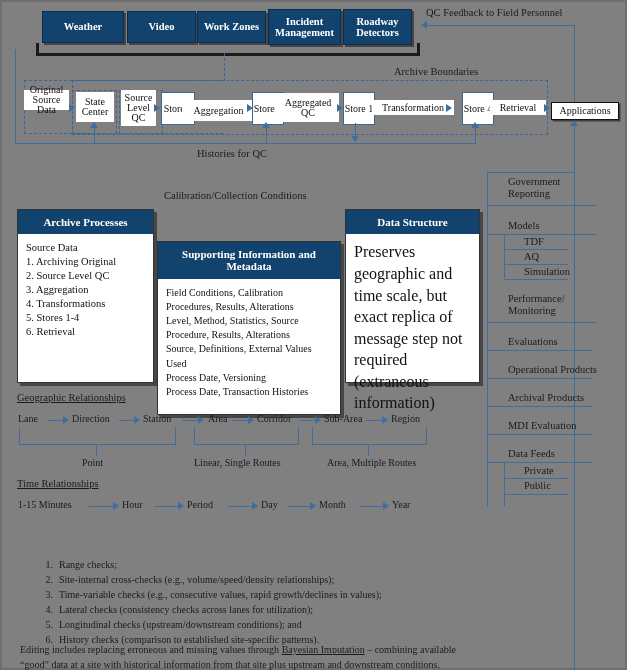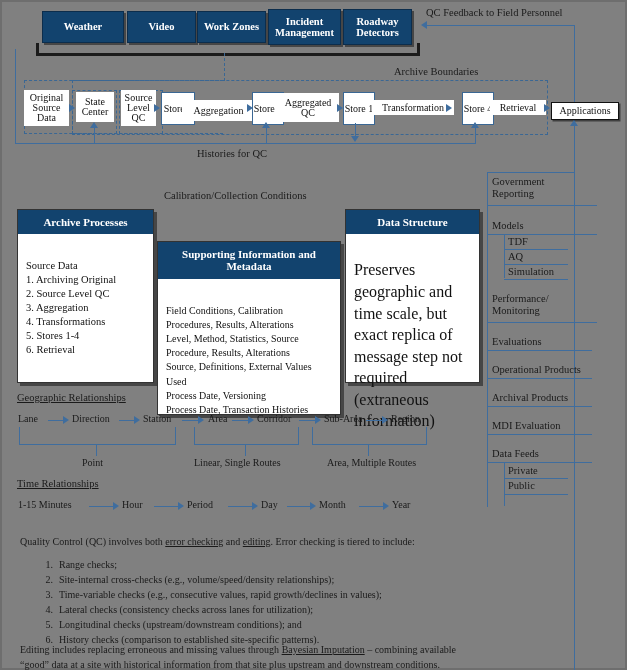--- a/index.html
+++ b/index.html
@@ -46,26 +46,26 @@
   .arw-l{border-top:4px solid transparent;border-bottom:4px solid transparent;border-right:6px solid #3f6d9e;}
   .arw-u{border-left:4px solid transparent;border-right:4px solid transparent;border-bottom:6px solid #3f6d9e;}
   .arw-d{border-left:4px solid transparent;border-right:4px solid transparent;border-top:6px solid #3f6d9e;}
 
   
   .panel{position:absolute;background:#fff;border:1px solid #333;box-shadow:3px 3px 0 rgba(0,0,0,.45);}
   .panel .phead{
     background:#12436e;color:#fff;font-weight:bold;text-align:center;
     font-size:11px;line-height:1.12;padding:6px 2px;
   }
-  .panel .pbody{padding:25px 8px 4px 8px;font-size:10.5px;line-height:1.33;color:#111;}
+  .panel .pbody{padding:7px 8px 4px 8px;font-size:10.5px;line-height:1.33;color:#111;}
   .panel .pbody div{white-space:nowrap;}
   .panel.ds .pbody div{white-space:normal;}
 
   
-  .rail-item{position:absolute;font-size:10.5px;line-height:1.12;color:#1a1a1a;}
+  .rail-item{position:absolute;font-size:10.5px;line-height:1.12;color:#1a1a1a;margin-left:16px;}
   .rail-rule{position:absolute;height:1px;background:#3f6d9e;}
   .rail-vert{position:absolute;width:1px;background:#3f6d9e;}
 
   
   .rel-label{position:absolute;font-size:10.5px;text-decoration:underline;color:#1a1a1a;white-space:nowrap;}
   .node{position:absolute;font-size:10px;color:#1a1a1a;white-space:nowrap;}
   .brk{position:absolute;border:1px solid #3f6d9e;border-top:none;background:transparent;}
 
   
   .prose{position:absolute;font-size:10px;line-height:1.45;color:#1a1a1a;}
@@ -104,21 +104,21 @@
   <div class="ln lnv" style="left:572px;top:23px;height:646px;"></div>
   <div class="arw arw-l" style="left:419px;top:19px;"></div>
 
   <div class="dashbox" style="left:22px;top:78px;width:198px;height:52px;border-right:none;"></div>
   <div class="dashbox" style="left:70px;top:78px;width:474px;height:53px;"></div>
   <div class="txt" style="left:392px;top:64px;font-size:10.5px;">Archive Boundaries</div>
 
   <div class="dashbox" style="left:70px;top:88px;width:43px;height:42px;"></div>
   <div class="dashbox" style="left:117px;top:88px;width:42px;height:42px;"></div>
 
-  <div class="wbox plain" style="left:22px;top:88px;width:45px;height:36px;">
+  <div class="wbox plain" style="left:22px;top:88px;width:45px;height:20px;">
     <span>Original Source Data</span>
   </div>
   <div class="arw arw-r" style="left:67px;top:102px;"></div>
 
   <div class="wbox plain" style="left:74px;top:90px;width:38px;height:30px;">
     <span>State Center</span>
   </div>
 
   <div class="wbox plain" style="left:119px;top:88px;width:35px;height:36px;">
     <span>Source Level QC</span>
@@ -343,23 +343,20 @@
   <div class="node" style="left:259px;top:497px;">Day</div>
   <div class="ln lnh" style="left:285px;top:504px;width:24px;"></div>
   <div class="arw arw-r" style="left:308px;top:500px;"></div>
 
   <div class="node" style="left:317px;top:497px;">Month</div>
   <div class="ln lnh" style="left:357px;top:504px;width:25px;"></div>
   <div class="arw arw-r" style="left:381px;top:500px;"></div>
 
   <div class="node" style="left:390px;top:497px;">Year</div>
 
-  <div class="prose" style="left:18px;top:533px;width:590px;">
-    <span>Quality Control (QC) involves both </span><span class="u">error checking</span><span> and </span><span class="u">editing</span><span>.  Error checking is tiered to include:</span>
-  </div>
 
   <div class="olist" style="left:34px;top:555px;width:570px;">
     <div class="li">
       <span class="num">1.</span>
       <span>Range checks;</span>
     </div>
     <div class="li">
       <span class="num">2.</span>
       <span>Site-internal cross-checks (e.g., volume/speed/density relationships);</span>
     </div>

